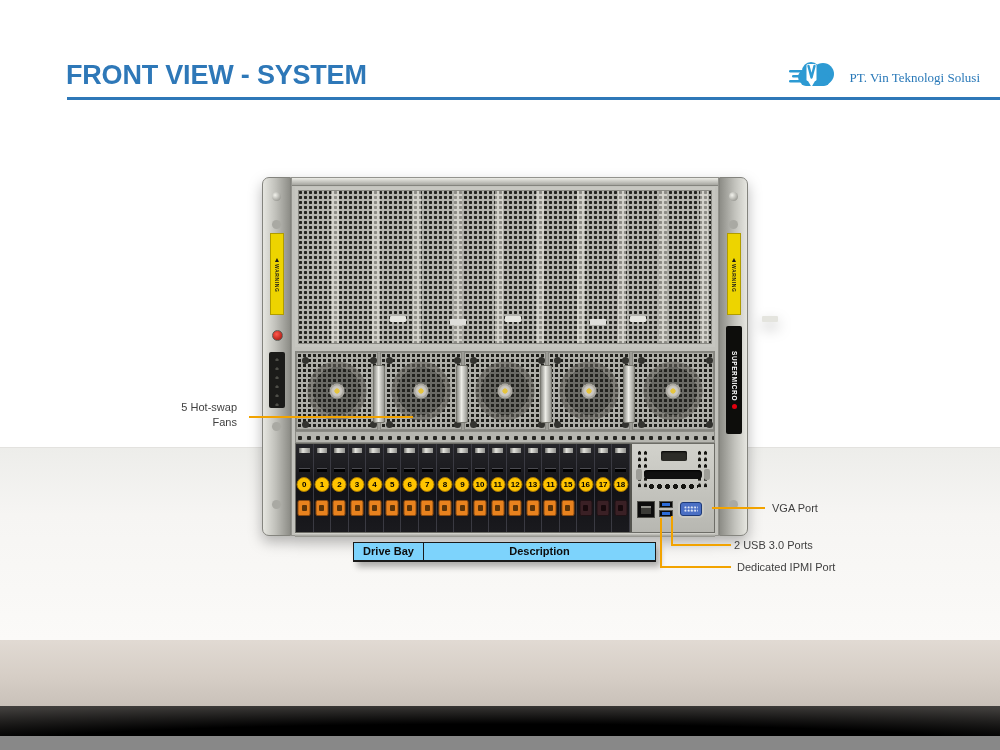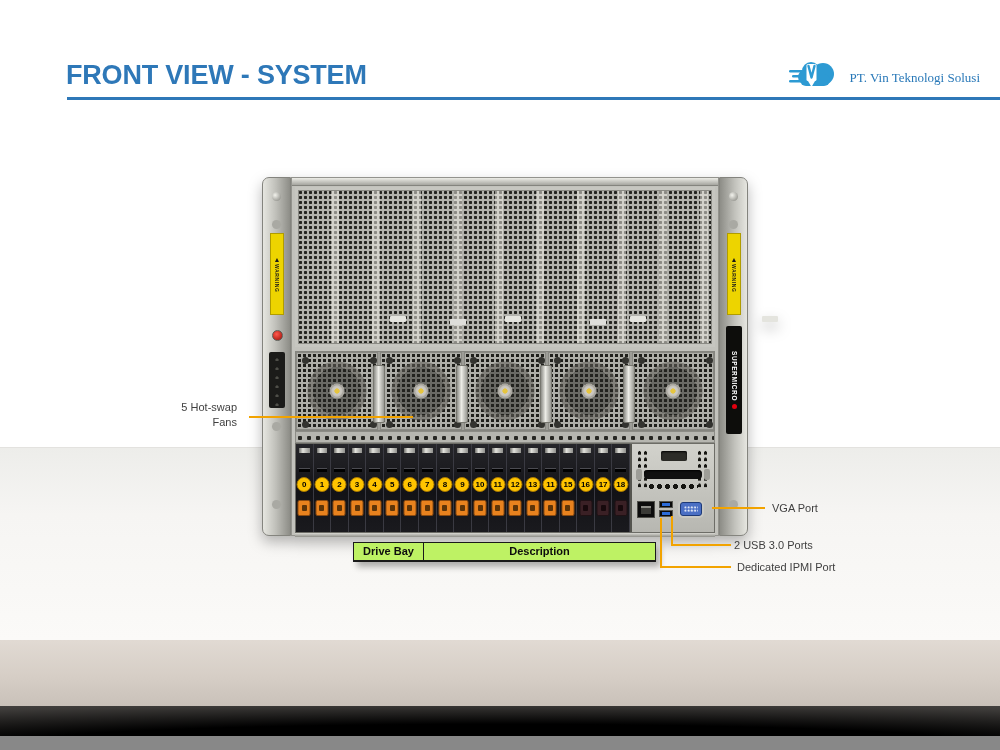--- a/index.html
+++ b/index.html
@@ -110,21 +110,21 @@
   .callout-label{position:absolute;color:#3f3f3f;font-size:11px;z-index:8;white-space:pre-line;}
   .fans-label{left:130px;top:400px;width:107px;text-align:right;line-height:15px;}
   .vga-label{left:772px;top:502px;}
   .usb-label{left:734px;top:539px;}
   .ipmi-label{left:737px;top:561px;}
 
   
   .spec-table{position:absolute;left:353px;top:542px;width:303px;border-collapse:collapse;background:#fff;
     box-shadow:4px 5px 6px rgba(0,0,0,.3);font-size:10.5px;color:#0d0d0d;z-index:7;}
   .spec-table th,.spec-table td{border:1px solid #1a1a1a;}
-  .spec-table th{font-size:11px;font-weight:bold;height:18px;background:#bef264;border-bottom-width:2px;}
+  .spec-table th{font-size:11px;font-weight:bold;height:18px;background:#7dd3fc;border-bottom-width:2px;}
   .spec-table td{height:19px;}
   .spec-table .baycol{width:70px;text-align:center;}
   .spec-table .desc{padding-left:8px;text-align:left;}
   .spec-table tbody tr:nth-child(odd){background:#cbcbc8;}
   .spec-table tbody tr:nth-child(even){background:#fbfbf9;}
   .badge{display:inline-flex;width:14px;height:14px;border-radius:50%;background:var(--badge);border:1px solid #A87800;
     font-size:7.5px;font-weight:bold;color:#000;align-items:center;justify-content:center;vertical-align:middle;}
   .dash{font-weight:bold;margin:0 2px;position:relative;top:-1px;}
 </style>
 </head>

